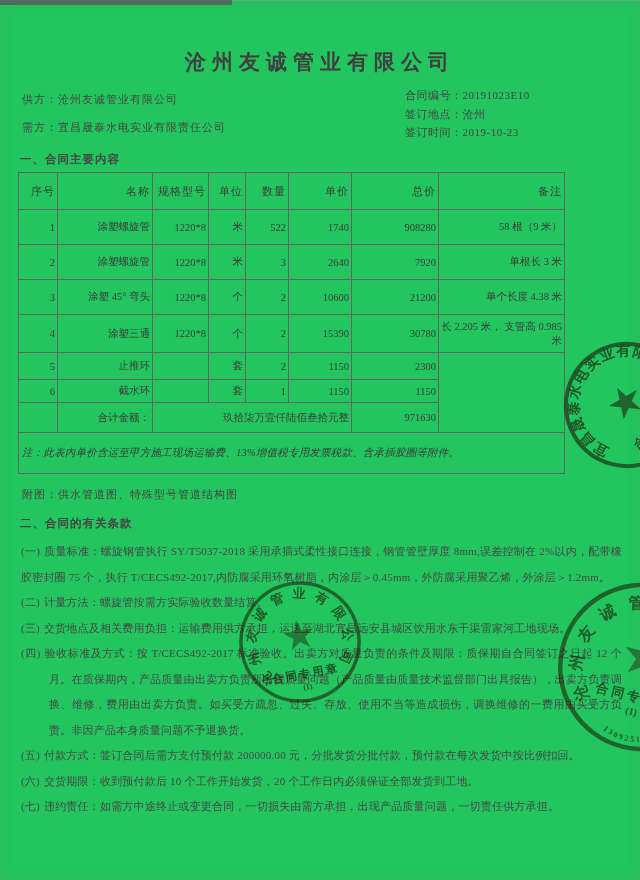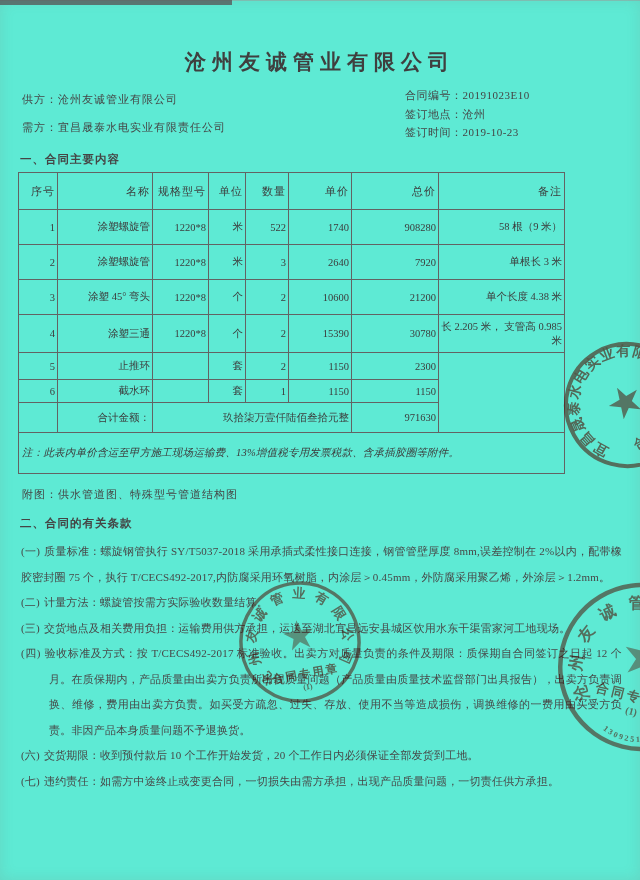--- a/index.html
+++ b/index.html
@@ -3,21 +3,21 @@
 <meta charset="utf-8">
 <style>
   html,body{margin:0;padding:0;}
   body{
     width:640px;height:880px;
     background:#eee;
     font-family:"Liberation Serif","DejaVu Serif",serif;
   }
   .page{
     position:relative;width:640px;height:880px;overflow:hidden;
-    background:#5eead4;
+    background:#22c55e;
     box-shadow:inset 0 0 14px rgba(120,120,115,.18);
     color:#454545;
   }
   .scan-bar{position:absolute;left:0;top:0;width:232px;height:5px;background:#58595a;opacity:.8;}
   .scan-hairline{position:absolute;left:0;top:0;width:100%;height:1px;background:#9a9a98;opacity:.5;}
 
   .company-title{
     margin:0;padding-top:48px;text-align:center;
     font-size:21px;font-weight:bold;letter-spacing:6px;color:#3f3f3f;
   }
@@ -184,20 +184,21 @@
 
   <div class="attachment-line">附图：供水管道图、特殊型号管道结构图</div>
 
   <div class="s2-heading">二、合同的有关条款</div>
 
   <div class="clauses">
     <p class="clause no-hang"><span class="marker">(一)</span><span>质量标准：螺旋钢管执行 SY/T5037-2018 采用承插式柔性接口连接，钢管管壁厚度 8mm,误差控制在 2%以内，配带橡胶密封圈 75 个，执行 T/CECS492-2017,内防腐采用环氧树脂，内涂层＞0.45mm，外防腐采用聚乙烯，外涂层＞1.2mm。</span></p>
     <p class="clause"><span class="marker">(二)</span><span>计量方法：螺旋管按需方实际验收数量结算。</span></p>
     <p class="clause"><span class="marker">(三)</span><span>交货地点及相关费用负担：运输费用供方承担，运送至湖北宜昌远安县城区饮用水东干渠雷家河工地现场。</span></p>
     <p class="clause"><span class="marker">(四)</span><span>验收标准及方式：按 T/CECS492-2017 标准验收。出卖方对质量负责的条件及期限：质保期自合同签订之日起 12 个月。在质保期内，产品质量由出卖方负责所出现质量问题（产品质量由质量技术监督部门出具报告），出卖方负责调换、维修，费用由出卖方负责。如买受方疏忽、过失、存放、使用不当等造成损伤，调换维修的一费用由买受方负责。非因产品本身质量问题不予退换货。</span></p>
+    <p class="clause"><span class="marker">(五)</span><span>付款方式：签订合同后需方支付预付款 200000.00 元，分批发货分批付款，预付款在每次发货中按比例扣回。</span></p>
     <p class="clause"><span class="marker">(六)</span><span>交货期限：收到预付款后 10 个工作开始发货，20 个工作日内必须保证全部发货到工地。</span></p>
     <p class="clause"><span class="marker">(七)</span><span>违约责任：如需方中途终止或变更合同，一切损失由需方承担，出现产品质量问题，一切责任供方承担。</span></p>
   </div>
 
   <div class="stamp" style="left:552px;top:330px;width:150px;height:150px;">
     <svg width="150" height="150" viewBox="0 0 150 150" style="transform:rotate(-30deg);">
       <circle class="seal-stroke" cx="75" cy="75" r="61" stroke="#d5453a" stroke-width="4" opacity=".85"></circle>
       <path id="arcA" d="M 39,105 A 48,48 0 1 1 111,105" fill="none"></path>
       <text class="seal-text" fill="#d5453a" font-size="14" letter-spacing="1.5" opacity=".9">
         <textPath href="#arcA" startOffset="50%" text-anchor="middle">宜昌晟泰水电实业有限责任公司</textPath>

